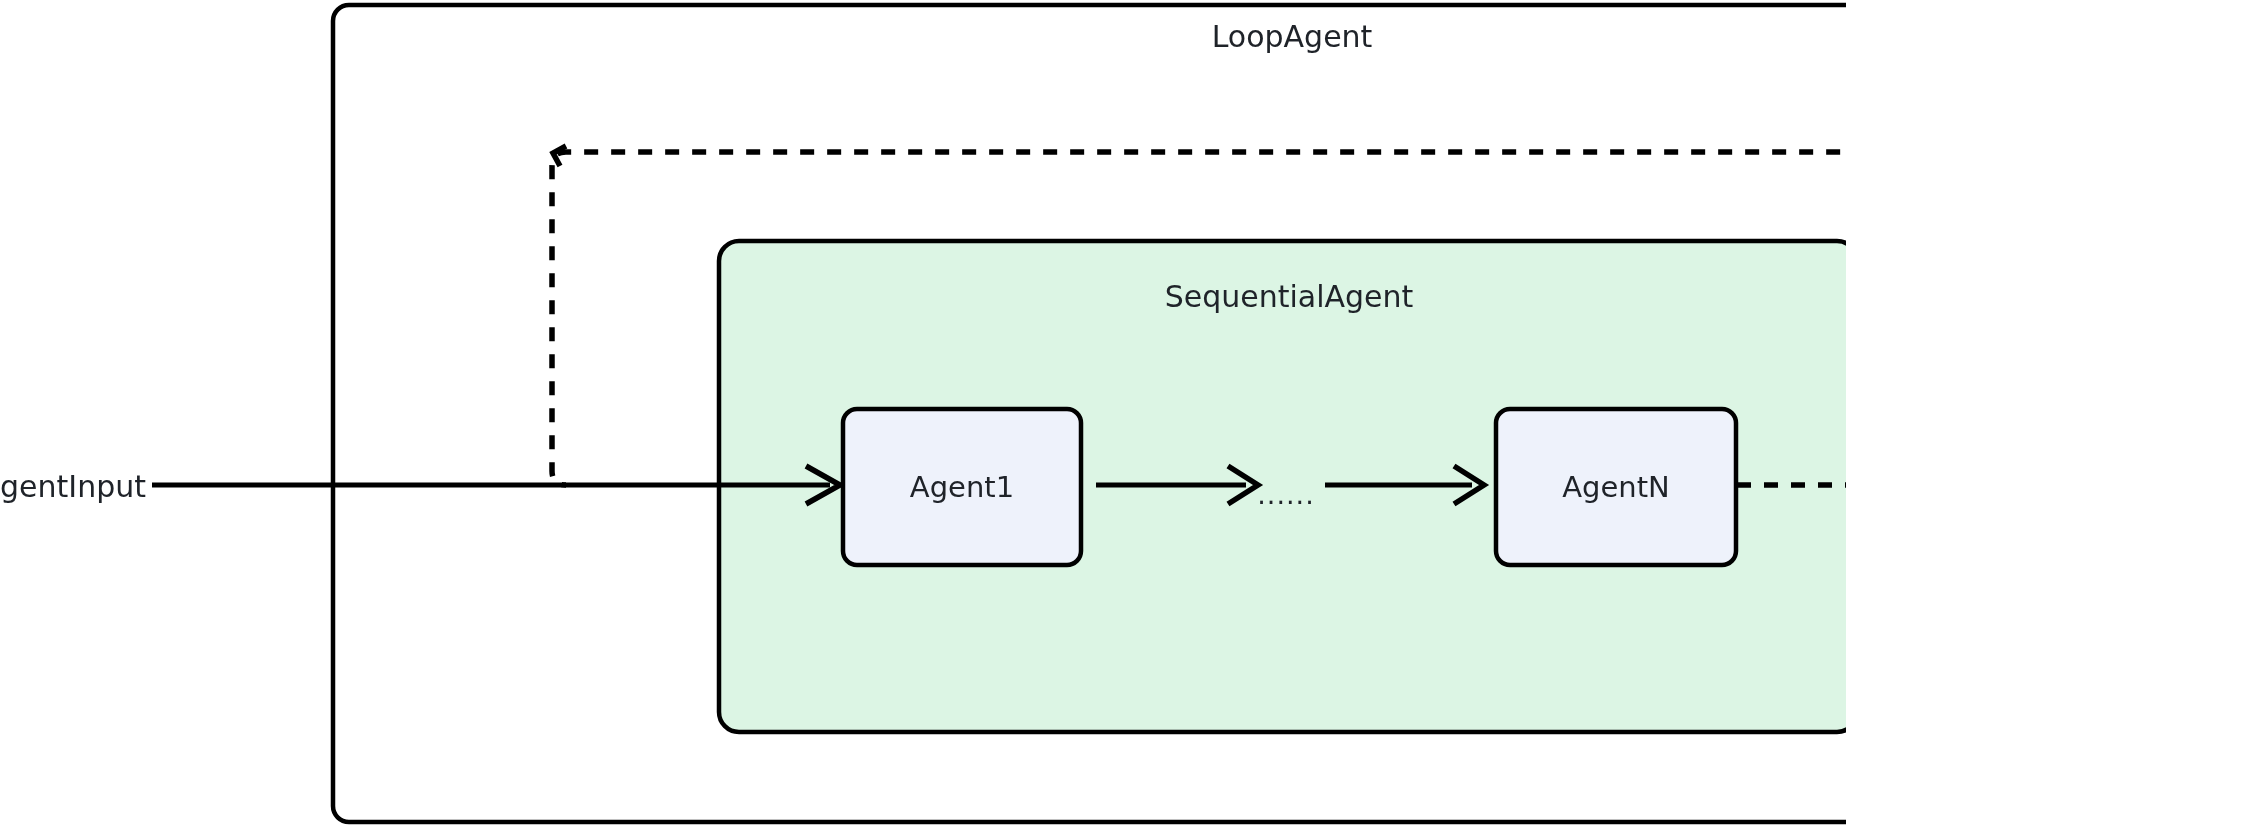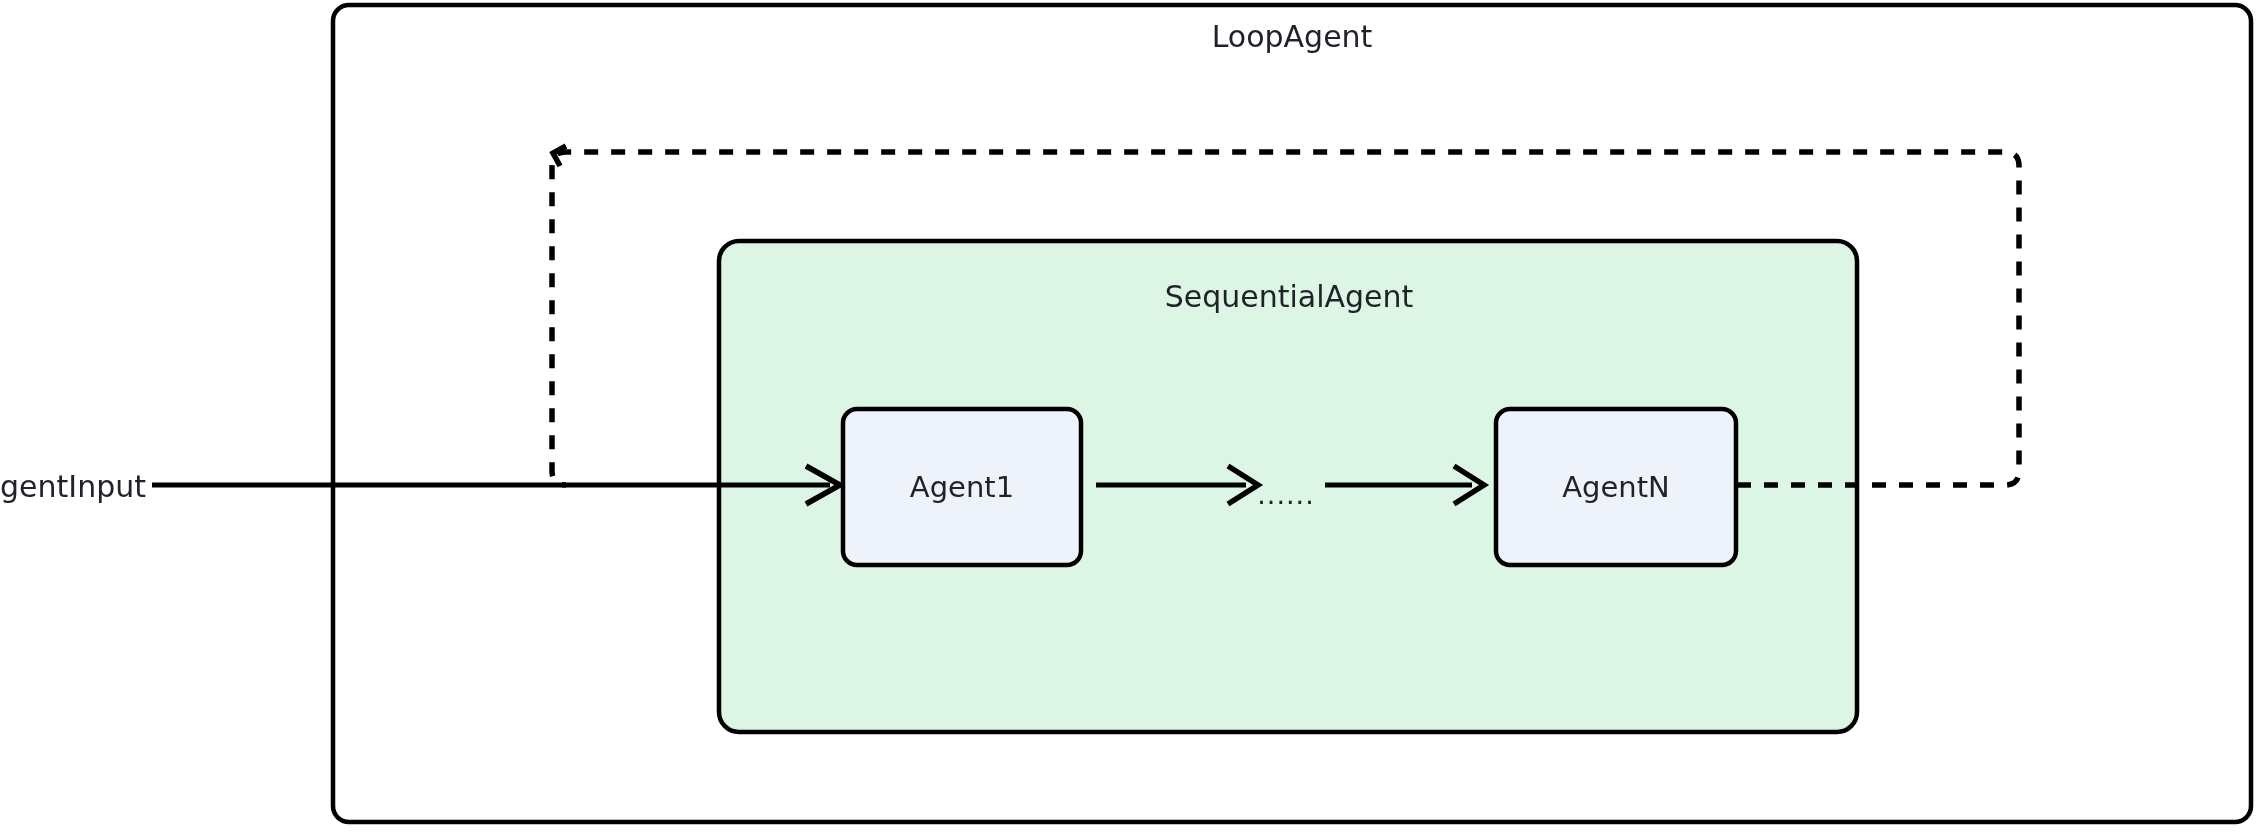--- a/index.html
+++ b/index.html
@@ -6,21 +6,21 @@
   html, body {
     margin: 0;
     padding: 0;
     background: #ffffff;
   }
   body {
     font-family: "DejaVu Sans", "Liberation Sans", sans-serif;
   }
   #canvas {
     position: relative;
-    width: 2256px;
+    width: 1846px;
     height: 832px;
     background: #ffffff;
     overflow: hidden;
   }
   #diagram-svg {
     position: absolute;
     top: 0;
     left: 0;
     width: 2256px;
     height: 832px;

